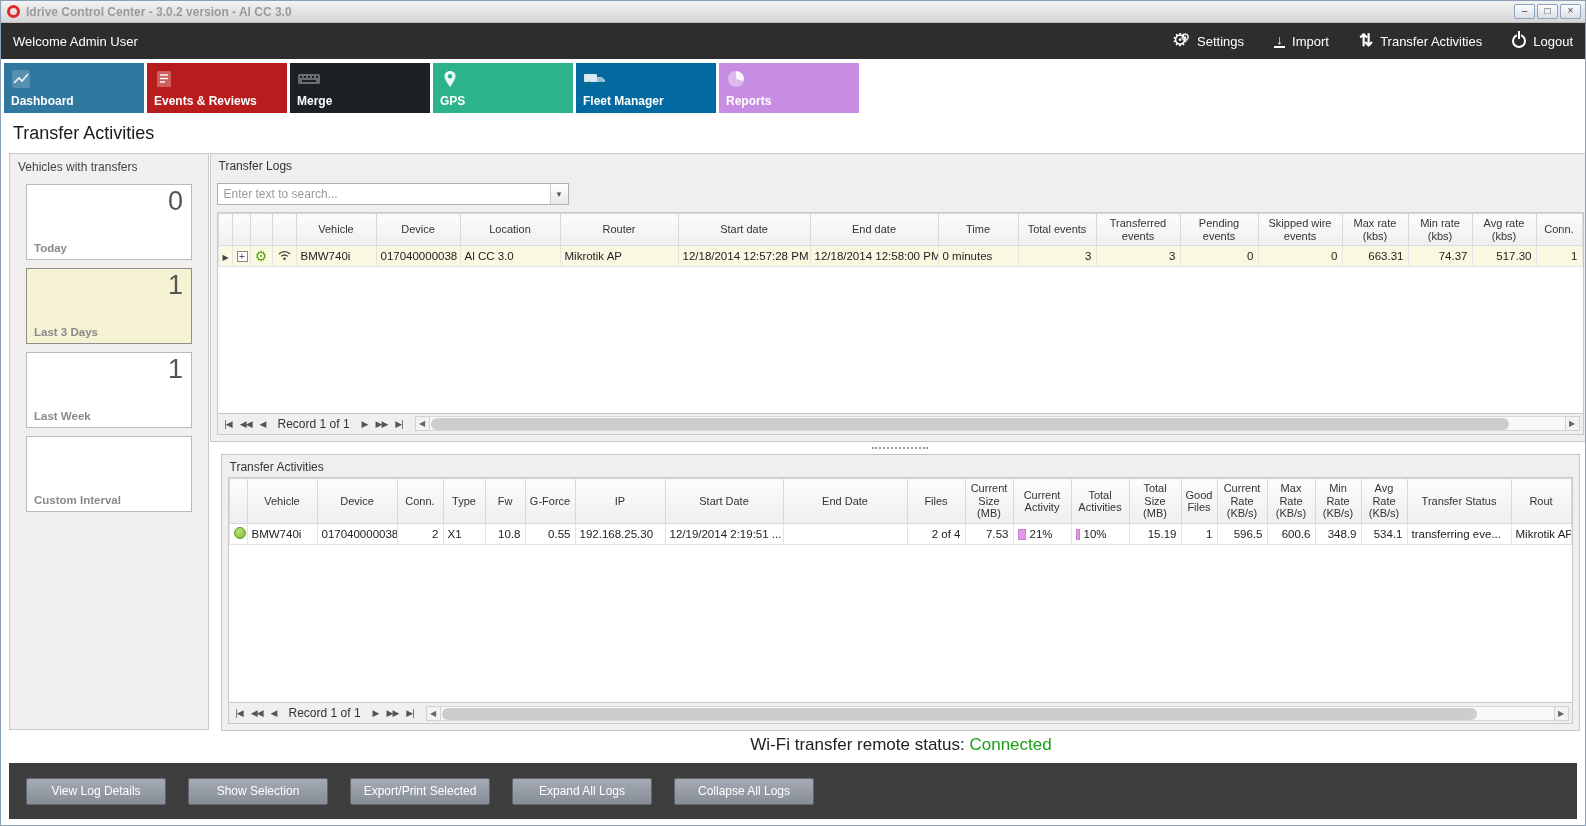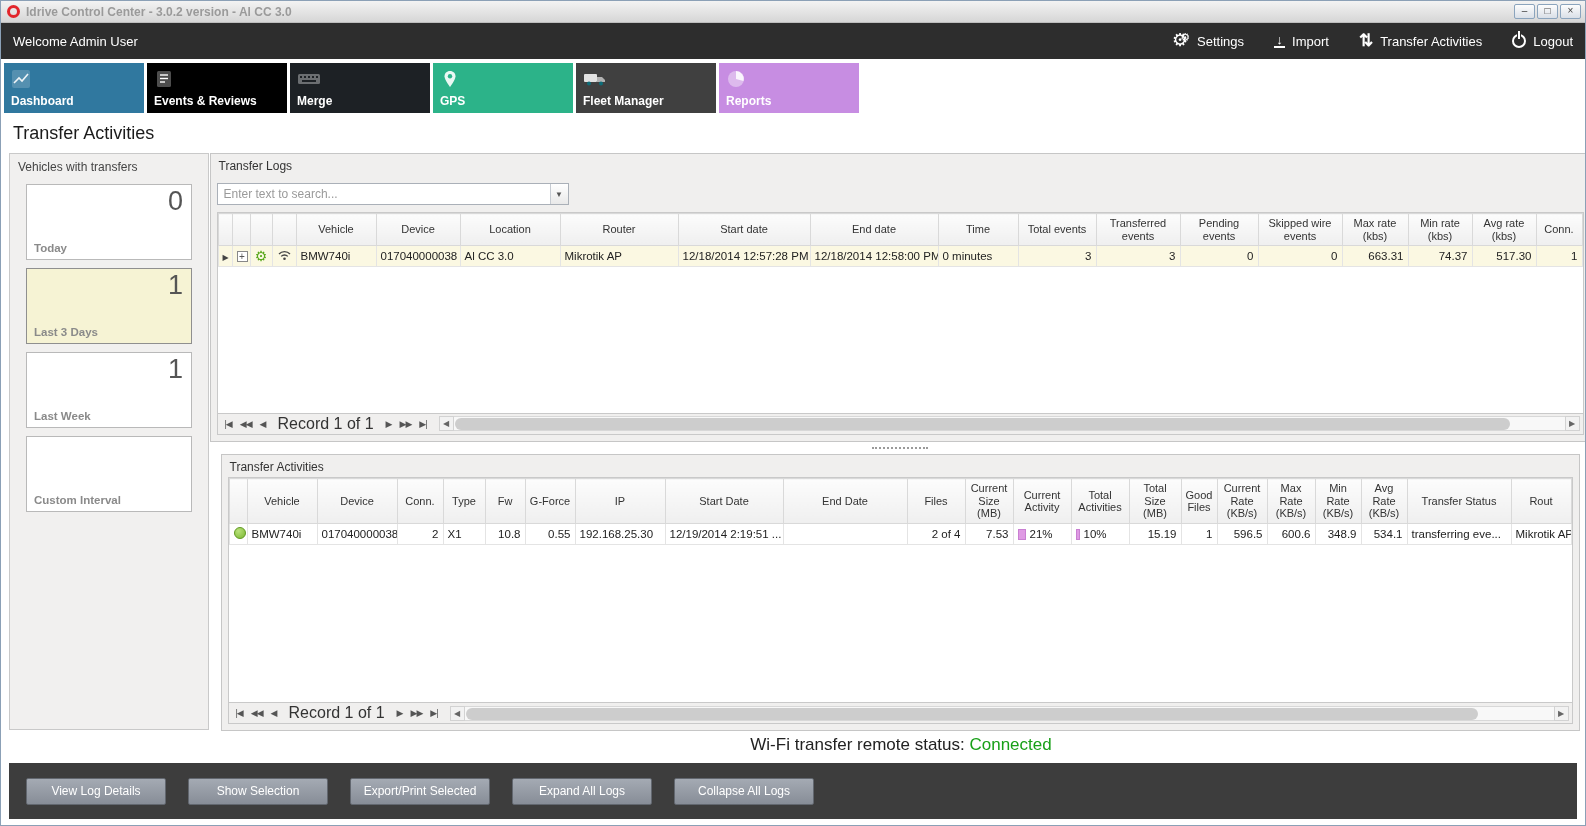--- a/index.html
+++ b/index.html
@@ -71,21 +71,21 @@
   .g-plus { display:inline-block; width:11px; height:11px; border:1px solid #888; font-size:10px;
     line-height:9px; text-align:center; color:#555; background:#fff; }
   .g-gear { font-size:14px; color:#59a81c; line-height:12px; }
   .g-dot { display:inline-block; width:12px; height:12px; border-radius:50%;
     background:radial-gradient(circle at 35% 30%, #b9e27b, #7cb832); border:1px solid #639b26; }
   .pbar { display:inline-block; height:11px; background:#df9ae4; border:1px solid #c97fd2;
     vertical-align:middle; margin-right:4px; }
   .pager { height:21px; margin:0 6px 6px; background:#f0efee; border:1px solid #c9c9c9; border-top:none;
     display:flex; align-items:center; padding:0 3px; font-size:11px; color:#333; }
   .pg { font-size:9px; color:#555; padding:0 4px; letter-spacing:-1px; cursor:pointer; }
-  .rec { margin:0 8px; font-size:16px; white-space:nowrap; }
+  .rec { margin:0 8px; font-size:12px; white-space:nowrap; }
   .hsb { flex:1; display:flex; align-items:center; height:15px; margin-left:8px; }
   .sb-btn { width:15px; height:15px; background:#f2f2f2; border:1px solid #d2d2d2; font-size:8px;
     color:#666; display:flex; align-items:center; justify-content:center; cursor:pointer; }
   .track { flex:1; height:15px; background:#f8f8f8; border-top:1px solid #d8d8d8;
     border-bottom:1px solid #d8d8d8; position:relative; }
   .thumb { position:absolute; top:1px; left:1px; height:12px; background:#cdcdcd; border-radius:6px; cursor:pointer; }
   .splitter { height:13px; display:flex; align-items:center; justify-content:center; cursor:row-resize; }
   .splitter .dots { width:56px; border-top:2px dotted #9a9a9a; }
   .status-line { margin:4px 0 0 2px; font-size:17px; color:#222; }
   .footer { height:56px; background:#3d3d3d; margin:8px 8px 0; display:flex; align-items:center;
@@ -132,21 +132,21 @@
 </div>
 
 <div class="tiles">
   <div class="tile" style="background: rgb(48, 120, 159);">
     <svg width="20" height="20" viewBox="0 0 20 20">
         <rect x="1" y="1" width="18" height="18" rx="2" fill="rgba(255,255,255,.18)"></rect>
         <polyline points="3,14 8,9 11,12 17,5" fill="none" stroke="#fff" stroke-width="1.6" opacity=".9"></polyline>
       </svg>
     <span class="tl">Dashboard</span>
   </div>
-  <div class="tile" style="background: #000000;">
+  <div class="tile" style="background: #b91c1c;">
     <svg width="20" height="20" viewBox="0 0 20 20">
         <rect x="3" y="2" width="14" height="16" rx="1.5" fill="rgba(255,255,255,.3)"></rect>
         <line x1="6" y1="6" x2="14" y2="6" stroke="#fff" stroke-width="1.4"></line>
         <line x1="6" y1="9.5" x2="14" y2="9.5" stroke="#fff" stroke-width="1.4"></line>
         <line x1="6" y1="13" x2="11" y2="13" stroke="#fff" stroke-width="1.4"></line>
       </svg>
     <span class="tl">Events &amp; Reviews</span>
   </div>
   <div class="tile" style="background: rgb(29, 33, 37);">
     <svg width="24" height="20" viewBox="0 0 24 20">
@@ -160,21 +160,21 @@
       </svg>
     <span class="tl">Merge</span>
   </div>
   <div class="tile" style="background: rgb(44, 179, 137); text-decoration: underline;">
     <svg width="20" height="20" viewBox="0 0 20 20">
         <path d="M10 2 C6.7 2 4.5 4.4 4.5 7.3 C4.5 11 10 18 10 18 S15.5 11 15.5 7.3 C15.5 4.4 13.3 2 10 2 Z" fill="rgba(255,255,255,.9)"></path>
         <circle cx="10" cy="7.3" r="2.2" fill="#2cb389"></circle>
       </svg>
     <span class="tl">GPS</span>
   </div>
-  <div class="tile" style="background: #404040;">
+  <div class="tile" style="background: #0369a1;">
     <svg width="24" height="20" viewBox="0 0 24 20">
         <rect x="1" y="5" width="13" height="8" rx="1" fill="rgba(255,255,255,.85)"></rect>
         <path d="M14 8 h5 l3 3 v2 h-8 z" fill="rgba(255,255,255,.6)"></path>
         <circle cx="6" cy="14.5" r="2" fill="#0d6d79"></circle>
         <circle cx="18" cy="14.5" r="2" fill="#0d6d79"></circle>
       </svg>
     <span class="tl">Fleet Manager</span>
   </div>
   <div class="tile" style="background: rgb(199, 141, 226);">
     <svg width="20" height="20" viewBox="0 0 20 20">

